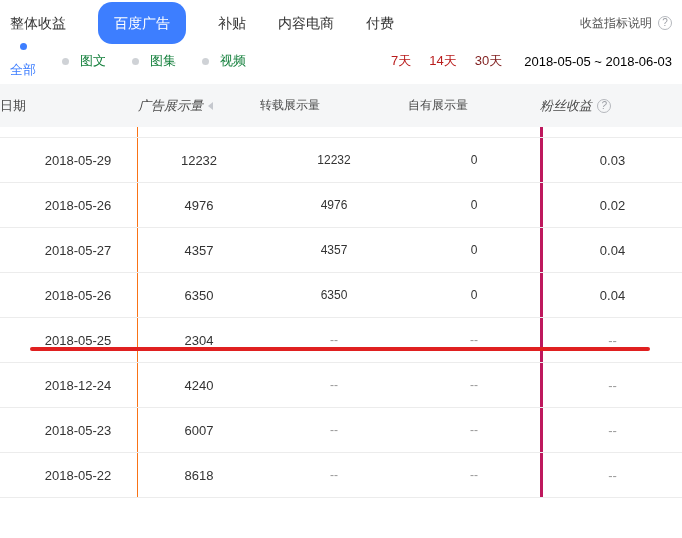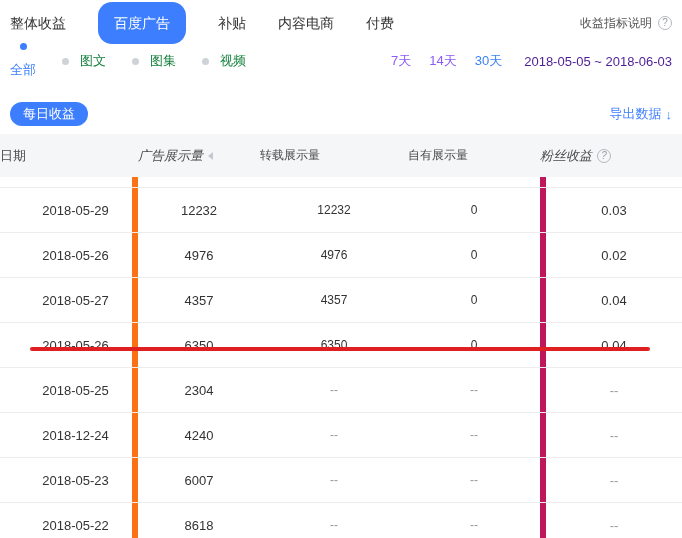--- a/index.html
+++ b/index.html
@@ -20,23 +20,23 @@
 
   
   .filterbar { display: flex; align-items: center; justify-content: space-between;
     padding: 0 10px; height: 34px; margin-top: 6px; }
   .ctypes { display: flex; align-items: center; gap: 26px; }
   .ctype { display: flex; align-items: center; gap: 11px; font-size: 13px; color: #15803d; cursor: pointer; }
   .dot { width: 7px; height: 7px; border-radius: 50%; background: #cfd2d6; }
   .ctype.selected { color: #3d7eff; flex-direction: column; }
   .ctype.selected .dot { background: #3d7eff; }
   .rangebar { display: flex; align-items: center; gap: 18px; }
-  .range { font-size: 13px; color: #8b5cf6; cursor: pointer; }
-  .range.selected { color: #3b82f6; }
-  .daterange { font-size: 13px; color: #4c1d95; margin-left: 4px; cursor: pointer; white-space: nowrap; }
+  .range { font-size: 13px; color: #b91c1c; cursor: pointer; }
+  .range.selected { color: #7f1d1d; }
+  .daterange { font-size: 13px; color: #000000; margin-left: 4px; cursor: pointer; white-space: nowrap; }
 
   
   .sectionbar { display: flex; align-items: center; justify-content: space-between;
     padding: 0 10px; height: 28px; margin-top: 22px; }
   .pill { background: #3d7eff; color: #fff; font-size: 13px; border-radius: 13px;
     padding: 4px 13px; line-height: 1.2; cursor: pointer; }
   .export { display: flex; align-items: center; gap: 4px; color: #3d7eff; font-size: 13px; cursor: pointer; }
   .dl-arrow { font-size: 13px; color: #3d7eff; }
 
   
@@ -48,22 +48,22 @@
   .th-inner { display: inline-flex; align-items: center; gap: 5px; justify-content: center; font-style: italic; }
   .sort-tri { width: 0; height: 0; border-top: 4px solid transparent; border-bottom: 4px solid transparent;
     border-right: 5px solid #c5c8ce; display: inline-block; }
   .tbody .tr { display: grid; grid-template-columns: 138px 122px 148px 132px 142px;
     height: 45px; align-items: center; border-bottom: 1px solid #ececec; }
   .tr.sliver-top { height: 11px; }
   .td { text-align: center; font-size: 13px; color: #333; align-self: stretch;
     display: flex; align-items: center; justify-content: center; }
   .td.small { font-size: 12px; }
   .td.dim { color: #999; }
-  .td.c0 { border-right: 6px solid #f97316; padding-left: 19px; }
-  .td.c4 { border-left: 6px solid #be185d; }
+  .td.c0 { border-right: 1px solid #f97316; padding-left: 19px; }
+  .td.c4 { border-left: 3px solid #be185d; }
 
   
   .red-line { position: absolute; left: 30px; top: 347px; width: 620px; height: 4px;
     background: #e02020; border-radius: 2px; z-index: 5; }
 </style>
 </head>
 <body>
 
 <div class="page">
 
@@ -101,27 +101,20 @@
       </div>
     </div>
     <div class="rangebar">
       <span class="range">7天</span>
       <span class="range">14天</span>
       <span class="range selected">30天</span>
       <span class="daterange">2018-05-05 ~ 2018-06-03</span>
     </div>
   </div>
 
-  <div class="sectionbar">
-    <span class="pill">每日收益</span>
-    <span class="export">
-      <span>导出数据</span>
-      <span class="dl-arrow">↓</span>
-    </span>
-  </div>
 
   <div class="table">
     <div class="thead">
       <div class="th">日期</div>
       <div class="th">
         <span class="th-inner">
           <span>广告展示量</span>
           <span class="sort-tri"></span>
         </span>
       </div>

